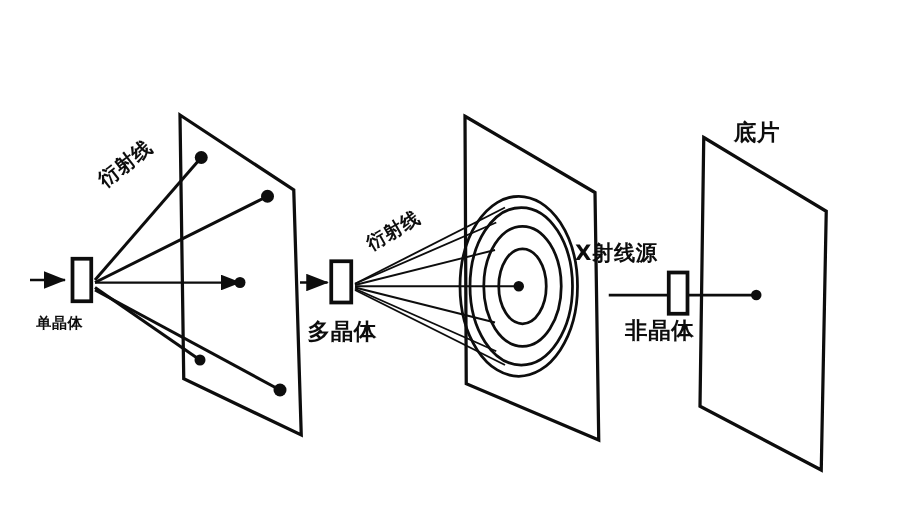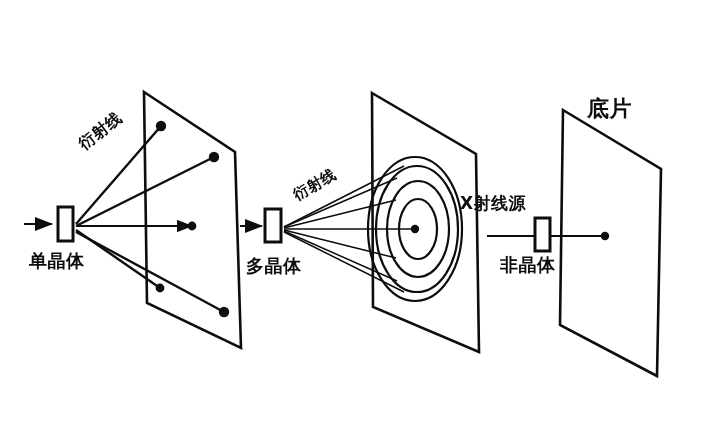--- a/index.html
+++ b/index.html
@@ -24,25 +24,25 @@
   }
   .lbl {
     position: absolute;
     font-family: "DejaVu Sans", sans-serif;
     font-weight: bold;
     color: #0d0d0d;
     white-space: nowrap;
     letter-spacing: 0.5px;
     line-height: 1;
   }
-  .lbl-single-crystal { left: 29px;  top: 252px; font-size: 18px; }
+  .lbl-single-crystal { left: 29px;  top: 252px; font-size: 12px; }
   .lbl-poly-crystal   { left: 246px; top: 257px; font-size: 18px; }
   .lbl-amorphous      { left: 500px; top: 256px; font-size: 18px; }
   .lbl-xray-source    { left: 460px; top: 195px; font-size: 17px; }
-  .lbl-film           { left: 587px; top: 98px;  font-size: 22px; }
+  .lbl-film           { left: 587px; top: 98px;  font-size: 18px; }
   .lbl-diffraction-1 {
     left: 76px; top: 140px; font-size: 16px;
     transform: rotate(-38deg);
     transform-origin: left top;
   }
   .lbl-diffraction-2 {
     left: 291px; top: 190px; font-size: 15px;
     transform: rotate(-30deg);
     transform-origin: left top;
   }

